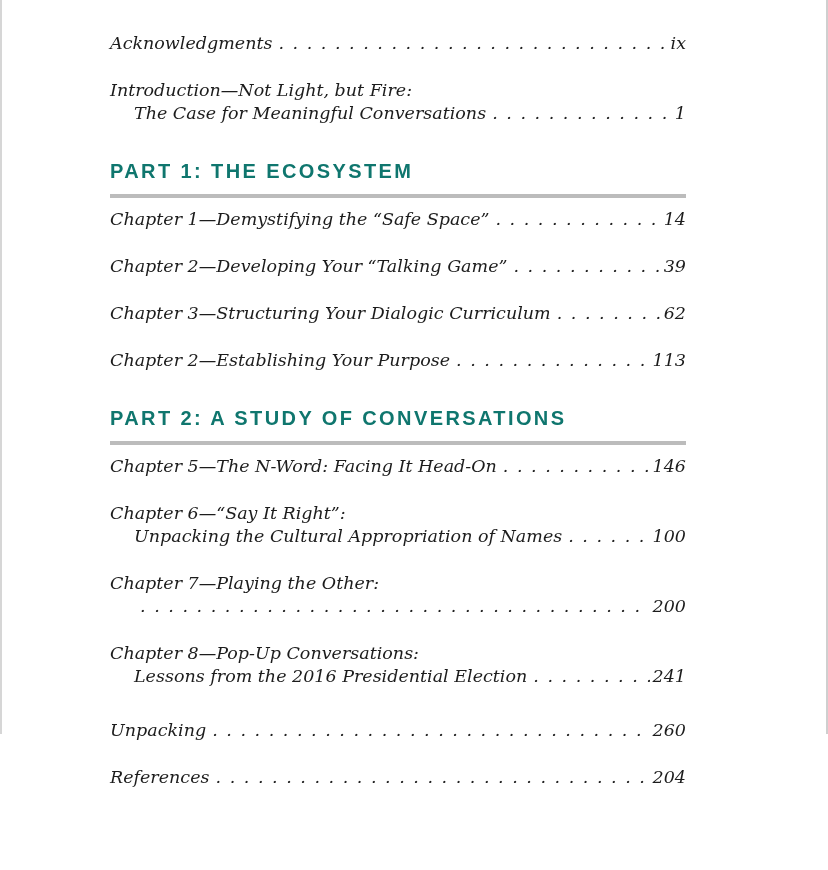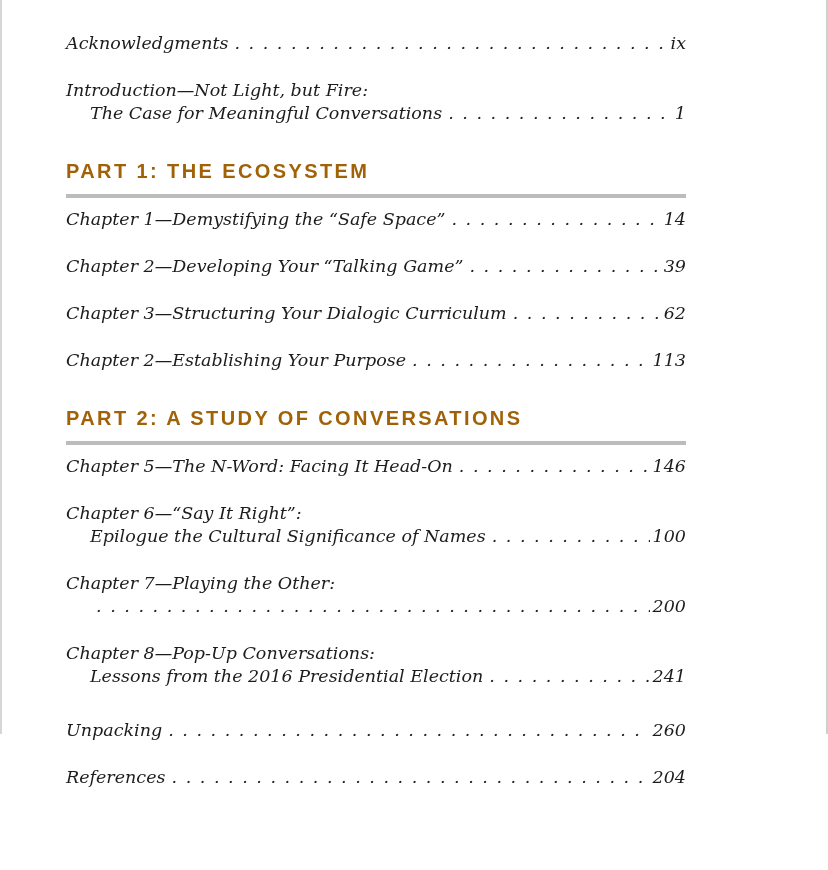--- a/index.html
+++ b/index.html
@@ -3,21 +3,21 @@
 <meta charset="utf-8">
 <style>
   html,body{margin:0;padding:0;background:#ffffff;}
   body{width:828px;height:870px;overflow:hidden;}
   .page{
     box-sizing:border-box;
     width:828px;height:734px;
     background:#ffffff;
     border-left:2px solid #d6d6d6;
     border-right:2px solid #cfcfcf;
-    padding:32px 140px 0 64px;
+    padding:32px 140px 0 108px;
     font-family:"DejaVu Serif", serif;
   }
   .entry{
     font-style:italic;
     font-size:17.5px;
     color:#1c1c1c;
     margin-bottom:24px;
   }
   .line{
     display:flex;
@@ -33,21 +33,21 @@
     letter-spacing:1.5px;
     margin:0 3px 0 6px;
     color:#1c1c1c;
   }
   .pg{white-space:pre;}
   .part-heading{
     font-family:"Liberation Sans", sans-serif;
     font-weight:bold;
     font-size:20px;
     letter-spacing:2.4px;
-    color:#a16207;
+    color:#0f766e;
     line-height:26px;
     margin-top:33px;
   }
   .part-rule{
     height:4px;
     background:#bcbcbc;
     margin:10px 0 10px 0;
   }
   .back-section{margin-top:31px;}
 </style>
@@ -115,21 +115,21 @@
             <span class="t">Chapter 5—The N-Word: Facing It Head-On</span>
             <span class="leader">. . . . . . . . . . . . . . . . . . . . . . . . . . . . . . . . . . . . . . . . . . . . . . . . . . . . . . . . . . . . . . . . . . . . . . . . . . . . . . . . . . . . . . . . . . . . . . . . . . . . . . . . . . . . . . . . . . . . . . . . </span>
             <span class="pg">146</span>
           </div>
         </div>
         <div class="entry">
           <div class="line">
             <span class="t">Chapter 6—“Say It Right”:</span>
           </div>
           <div class="line wrap">
-            <span class="t">Epilogue the Cultural Significance of Names</span>
+            <span class="t">Unpacking the Cultural Appropriation of Names</span>
             <span class="leader">. . . . . . . . . . . . . . . . . . . . . . . . . . . . . . . . . . . . . . . . . . . . . . . . . . . . . . . . . . . . . . . . . . . . . . . . . . . . . . . . . . . . . . . . . . . . . . . . . . . . . . . . . . . . . . . . . . . . . . . . </span>
             <span class="pg">100</span>
           </div>
         </div>
         <div class="entry">
           <div class="line">
             <span class="t">Chapter 7—Playing the Other:</span>
           </div>
           <div class="line wrap">
             <span class="leader">. . . . . . . . . . . . . . . . . . . . . . . . . . . . . . . . . . . . . . . . . . . . . . . . . . . . . . . . . . . . . . . . . . . . . . . . . . . . . . . . . . . . . . . . . . . . . . . . . . . . . . . . . . . . . . . . . . . . . . . . </span>

